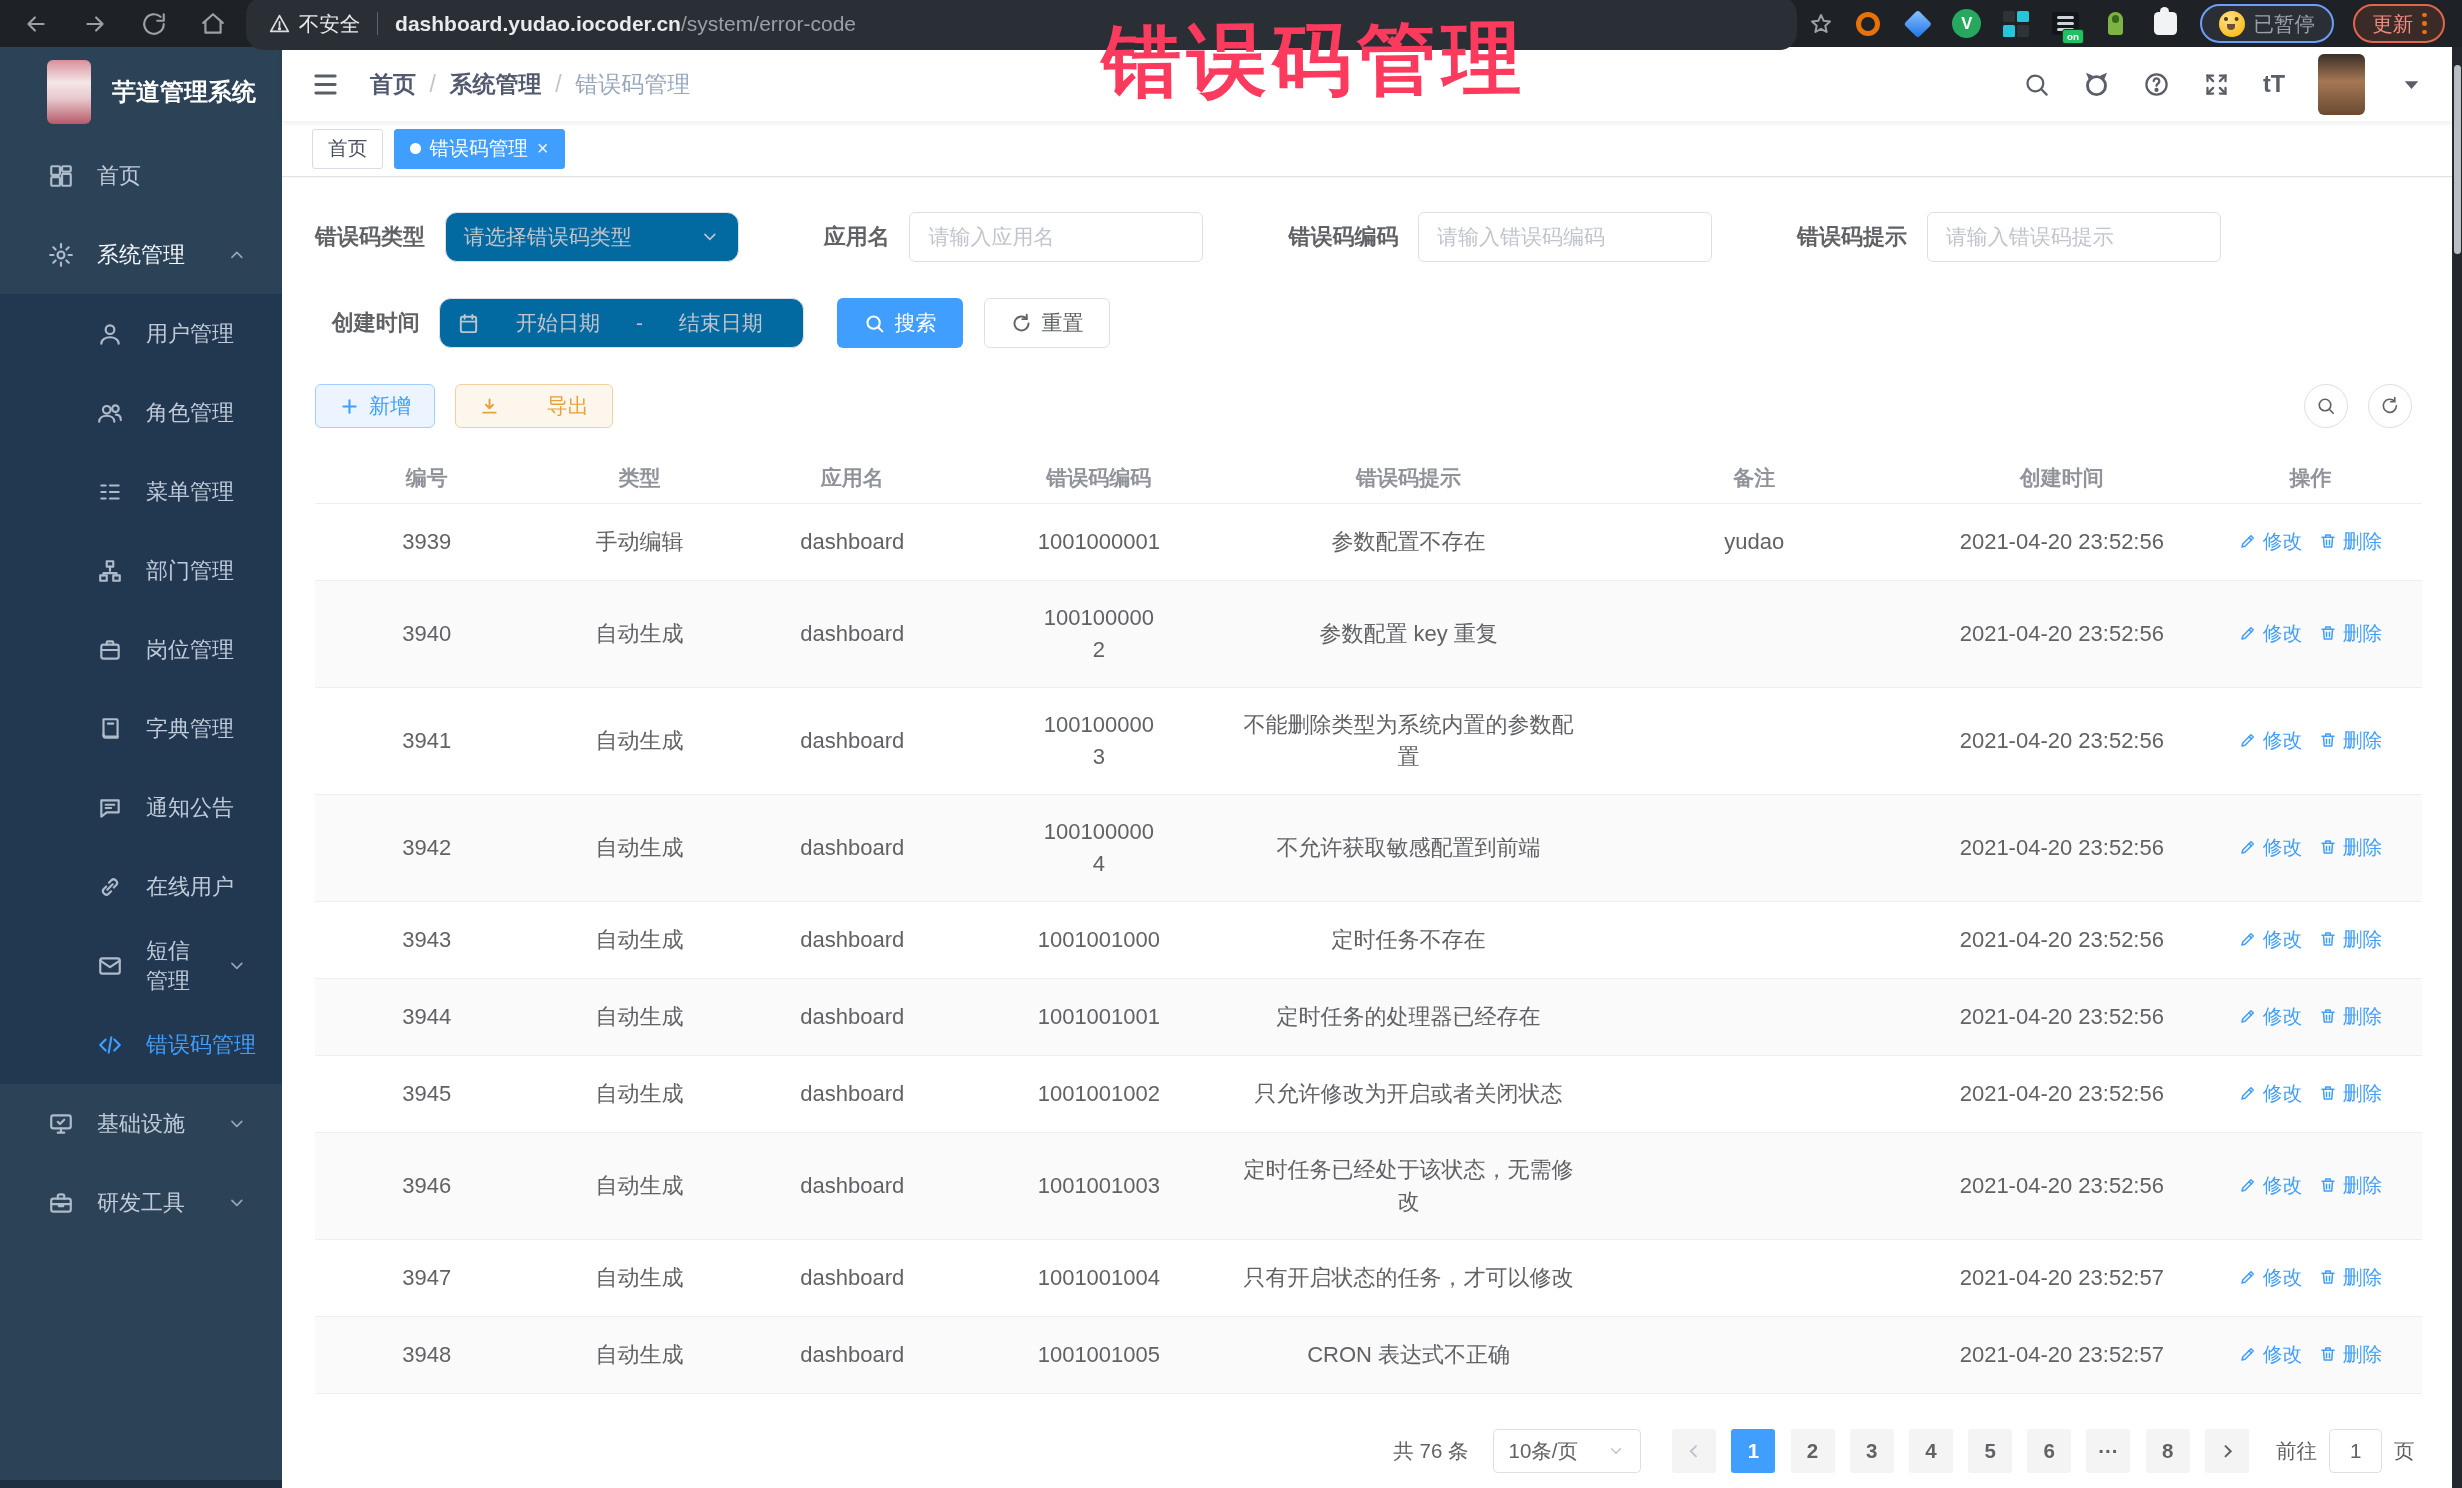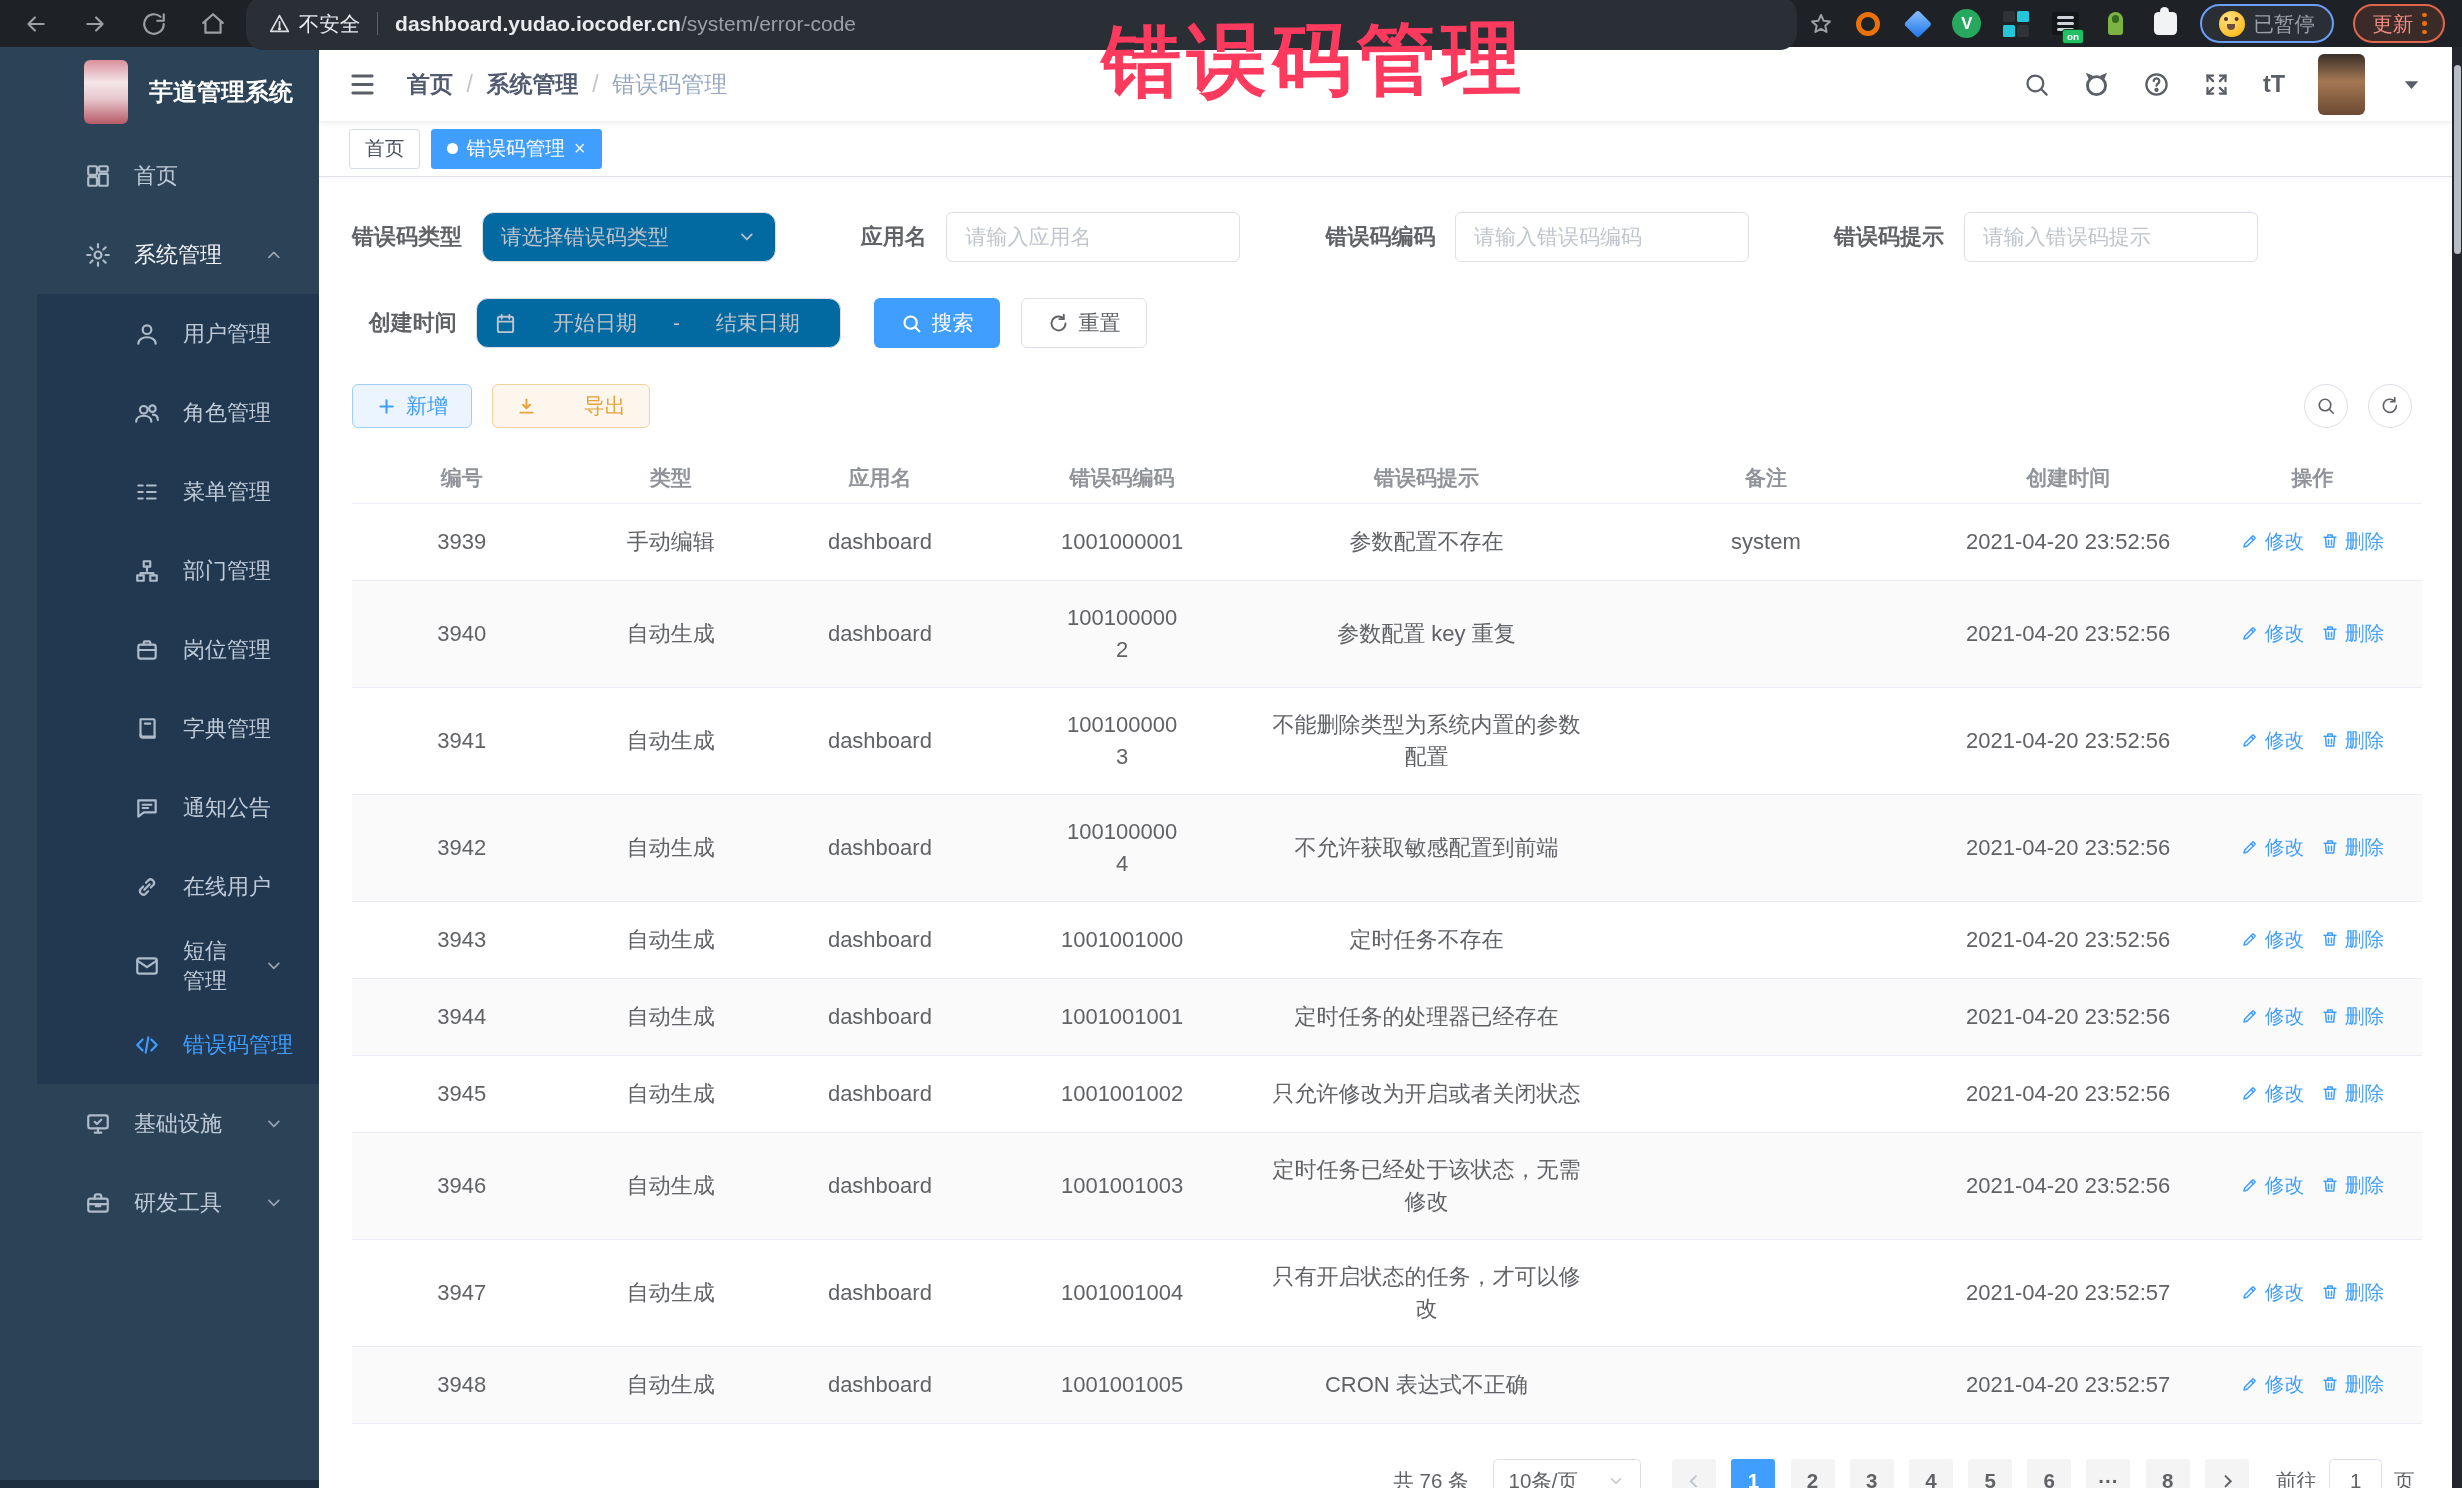--- a/index.html
+++ b/index.html
@@ -49,21 +49,21 @@
   .chip-update{background:#3b2b28;border:2.3px solid #e2664a;color:#f28b82;font-size:20.5px;}
   .kebab{color:#e8710a;font-size:21px;font-weight:700;letter-spacing:0;line-height:0.5;display:flex;flex-direction:column;gap:3.8px;}
   .kebab i{width:4.5px;height:4.5px;border-radius:50%;background:#e8710a;display:block;}
 
   
   .app{position:absolute;left:0;top:47px;right:9.8px;bottom:0;display:flex;}
   .scrollbar-right{position:absolute;right:0;top:47px;bottom:0;width:9.8px;background:#24272c;}
   .scrollbar-right .thumb{position:absolute;left:1.5px;top:18px;width:6.8px;height:189px;border-radius:3.8px;background:#b9bdc4;}
 
   
-  .sidebar{width:282px;background:#2c4257;flex:none;display:flex;flex-direction:column;position:relative;padding-left:37px;}
+  .sidebar{width:282px;background:#2c4257;flex:none;display:flex;flex-direction:column;position:relative;}
   .sidebar::after{content:"";position:absolute;left:0;bottom:0;width:100%;height:7.6px;background:#1d2f41;}
   .logo-row{height:89px;display:flex;align-items:center;padding-left:47px;gap:21px;flex:none;}
   .logo-img{width:44px;height:64px;border-radius:6px;flex:none;
     background:linear-gradient(180deg,#d98f9b 0%,#f4e6e8 35%,#e8c9ce 60%,#b65a68 100%);}
   .app-title{color:#ffffff;font-size:24px;font-weight:700;}
   .menu{flex:1;}
   .menu-item{height:79px;display:flex;align-items:center;gap:23px;cursor:pointer;color:#bfcbd9;font-size:22px;}
   .menu-item .icon{font-size:26px;color:#aebbca;}
   .menu-item.lvl1{padding-left:48px;}
   .menu-item.lvl2{padding-left:97px;background:#223850;}
@@ -598,21 +598,21 @@
                 <th>操作</th>
               </tr>
             </thead>
           <tbody id="table-body">
               <tr class="">
                 <td>3939</td>
                 <td>手动编辑</td>
                 <td>dashboard</td>
                 <td><span>1001000001</span></td>
                 <td>参数配置不存在</td>
-                <td>system</td>
+                <td>yudao</td>
                 <td>2021-04-20 23:52:56</td>
                 <td><a class="op">
                     <span class="icon ">
                       <svg viewBox="0 0 24 24" fill="none" stroke="currentColor" stroke-width="2" stroke-linecap="round" stroke-linejoin="round">
                         <path d="M4 20l1-4L16 5l3 3-11 11z"></path>
                         <path d="M13.5 7.5l3 3"></path>
                       </svg>
                     </span>
                     <span>修改</span>
                   </a><a class="op">

